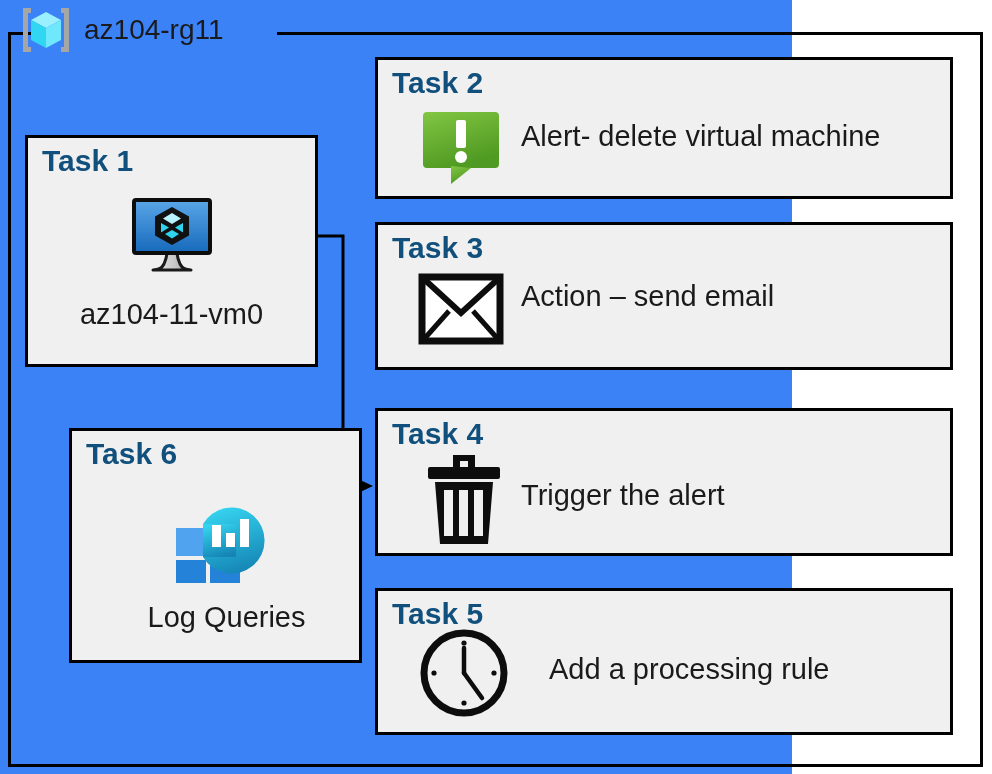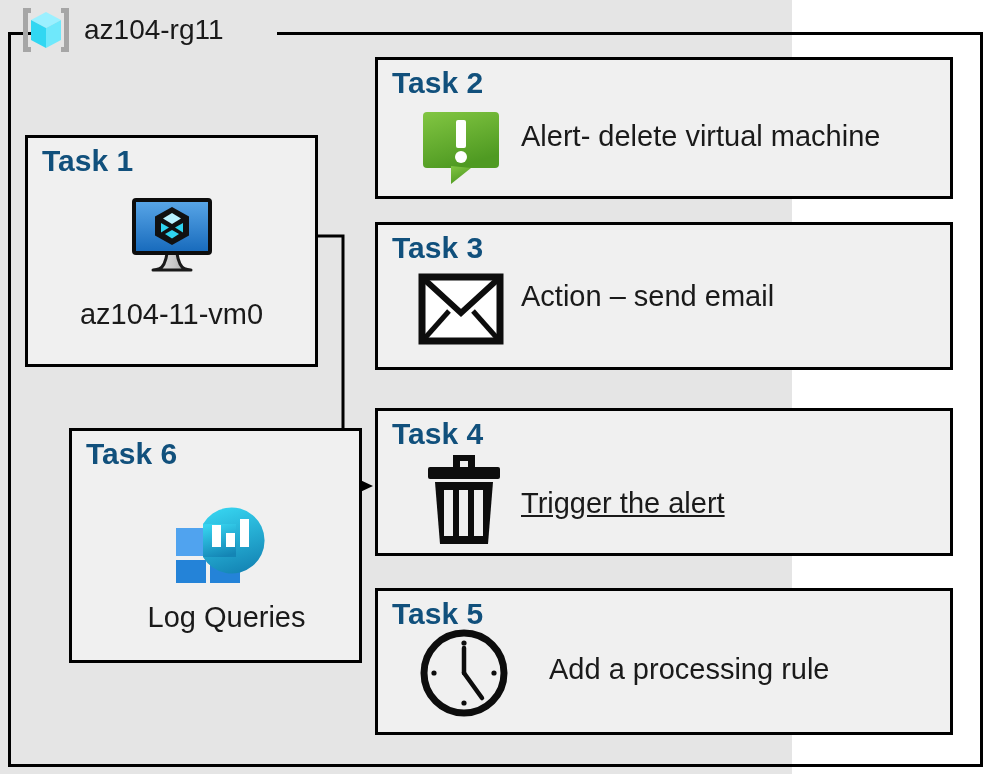--- a/index.html
+++ b/index.html
@@ -11,21 +11,21 @@
     width: 992px;
     height: 774px;
     font-family: "Liberation Sans", sans-serif;
     overflow: hidden;
   }
 
   #canvas {
     position: relative;
     width: 792px;
     height: 774px;
-    background: #e5e5e5;
+    background: #3b82f6;
   }
 
   
   .rg-frame {
     position: absolute;
     left: 8px;
     top: 32px;
     width: 975px;
     height: 735px;
     box-sizing: border-box;
@@ -133,21 +133,21 @@
   #text-task1    { top: 160px; }
   #text-task6    { top: 170px; padding-left: 22px; }
 
   #icon-alert    { left: 43px;  top: 50px; width: 82px; height: 76px; }
   #text-task2    { left: 143px; top: 60px; }
 
   #icon-mail     { left: 40px;  top: 48px; width: 86px; height: 72px; }
   #text-task3    { left: 143px; top: 55px; }
 
   #icon-trash    { left: 48px;  top: 40px; width: 76px; height: 96px; }
-  #text-task4    { left: 143px; top: 76px; text-decoration: underline; }
+  #text-task4    { left: 143px; top: 68px; }
 
   #icon-clock    { left: 40px;  top: 36px; width: 92px; height: 92px; }
   #text-task5    { left: 143px; top: 62px; margin-left: 28px; }
 
   
   .connector {
     position: absolute;
     left: 0;
     top: 0;
     width: 992px;

